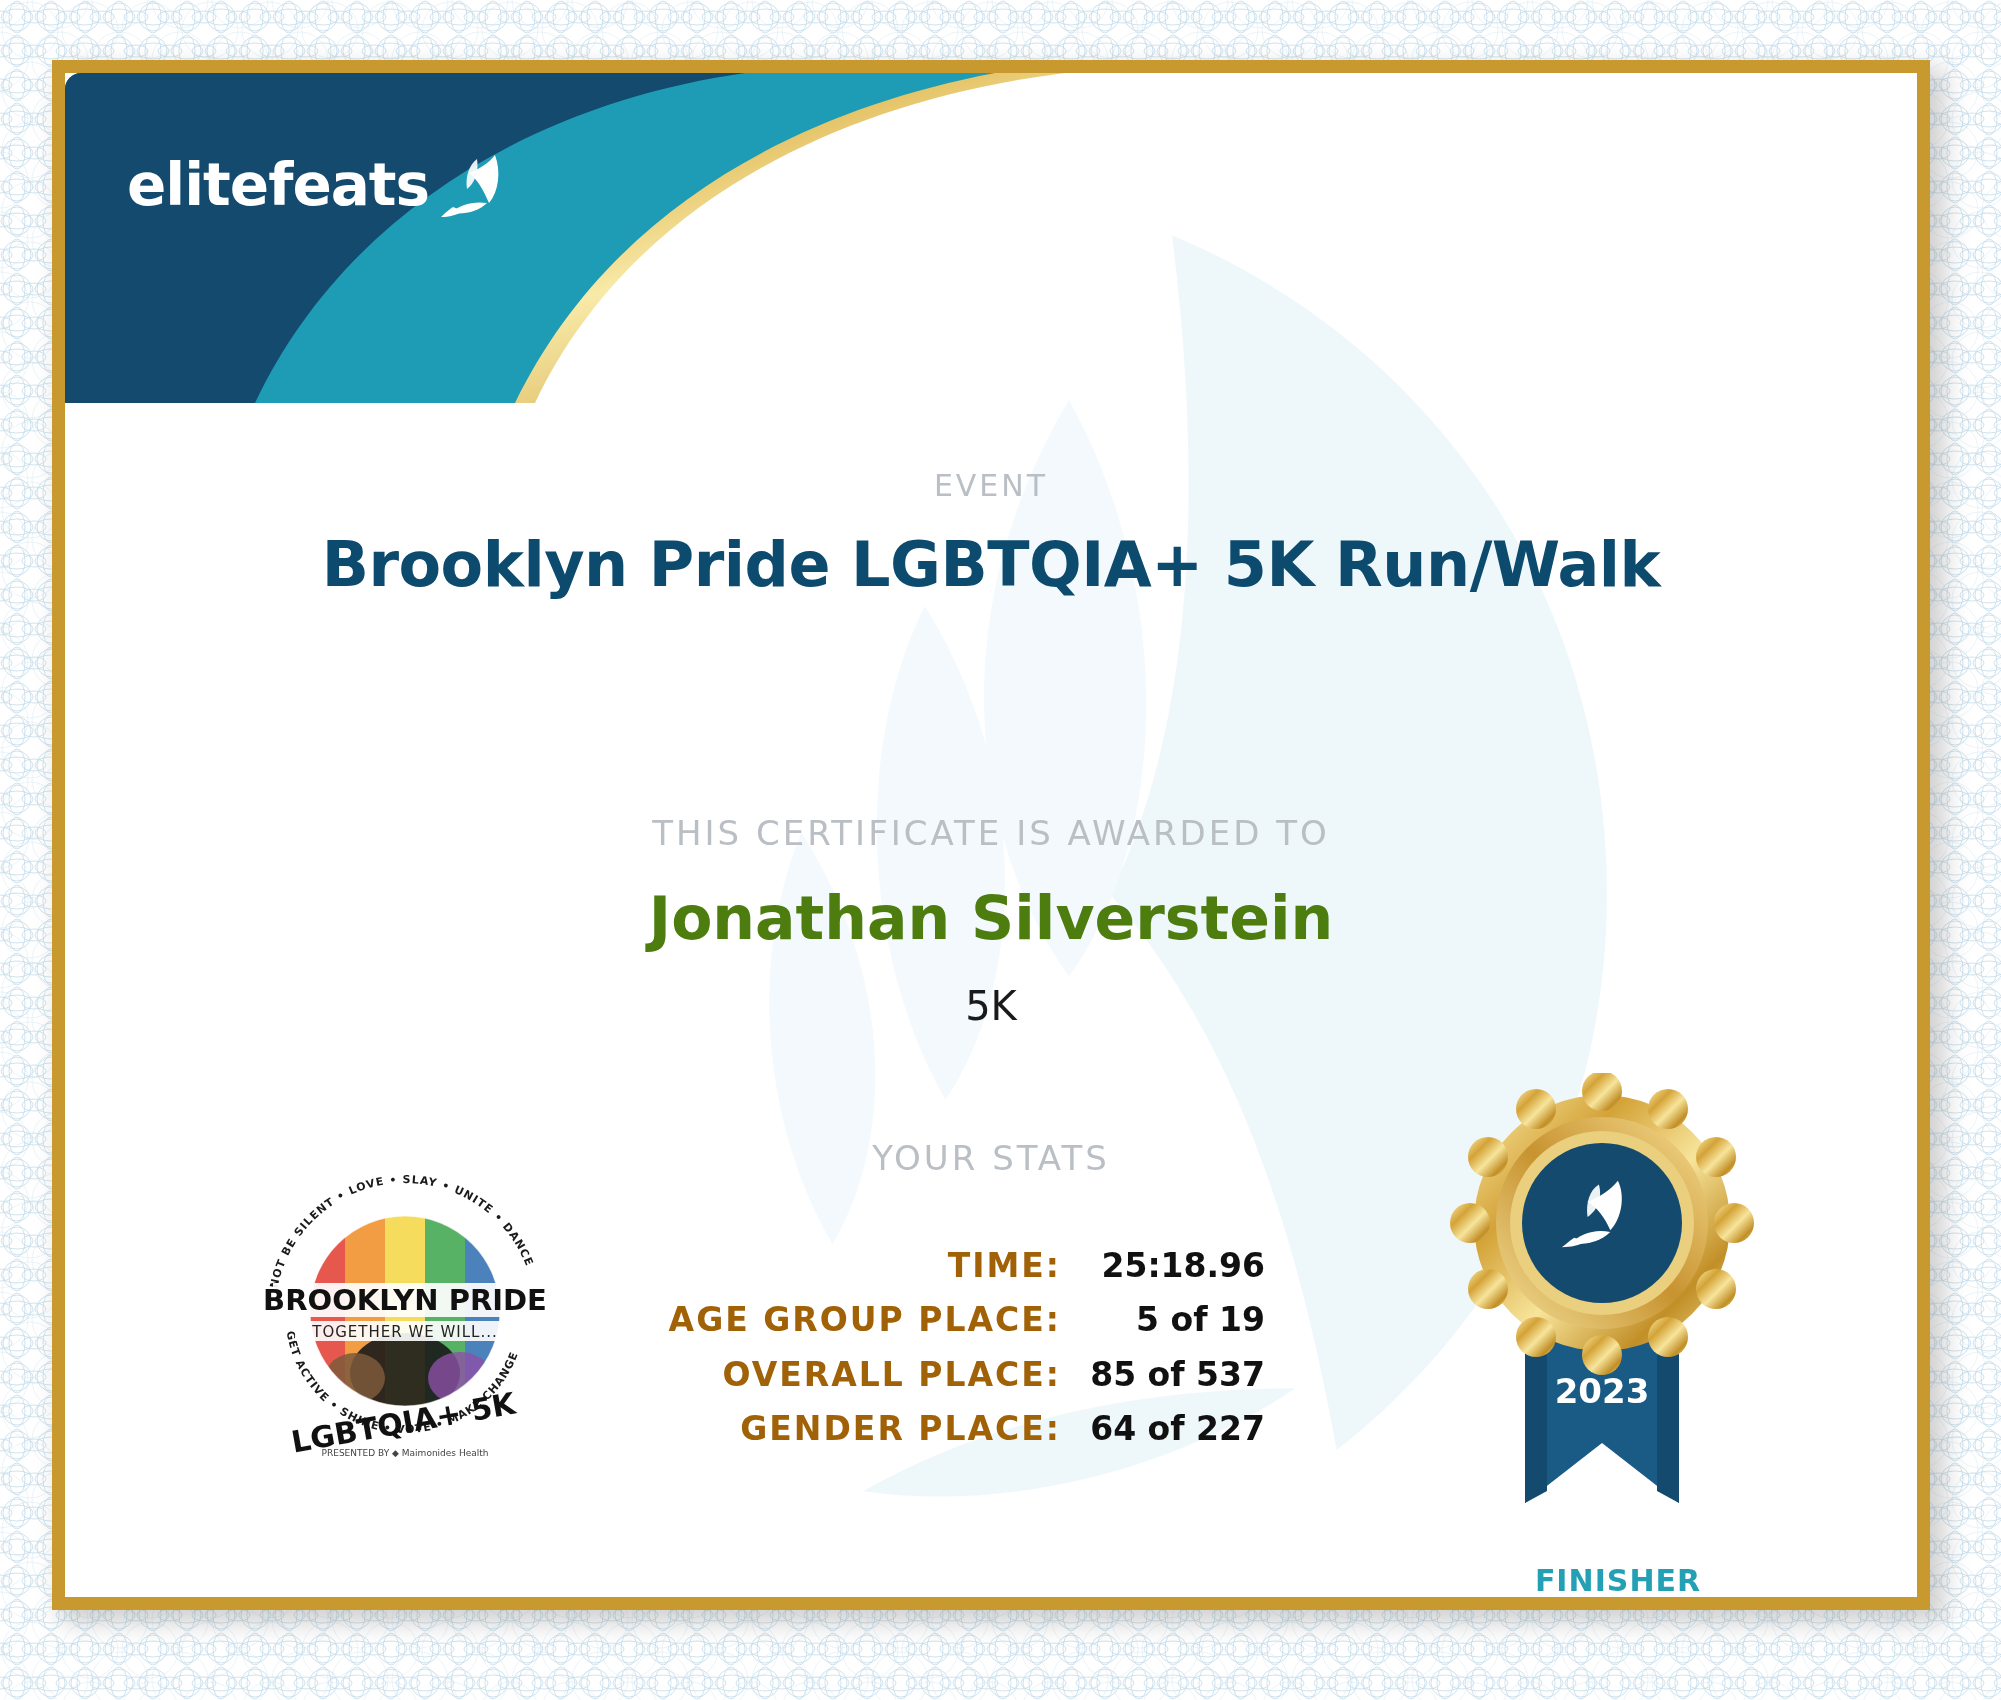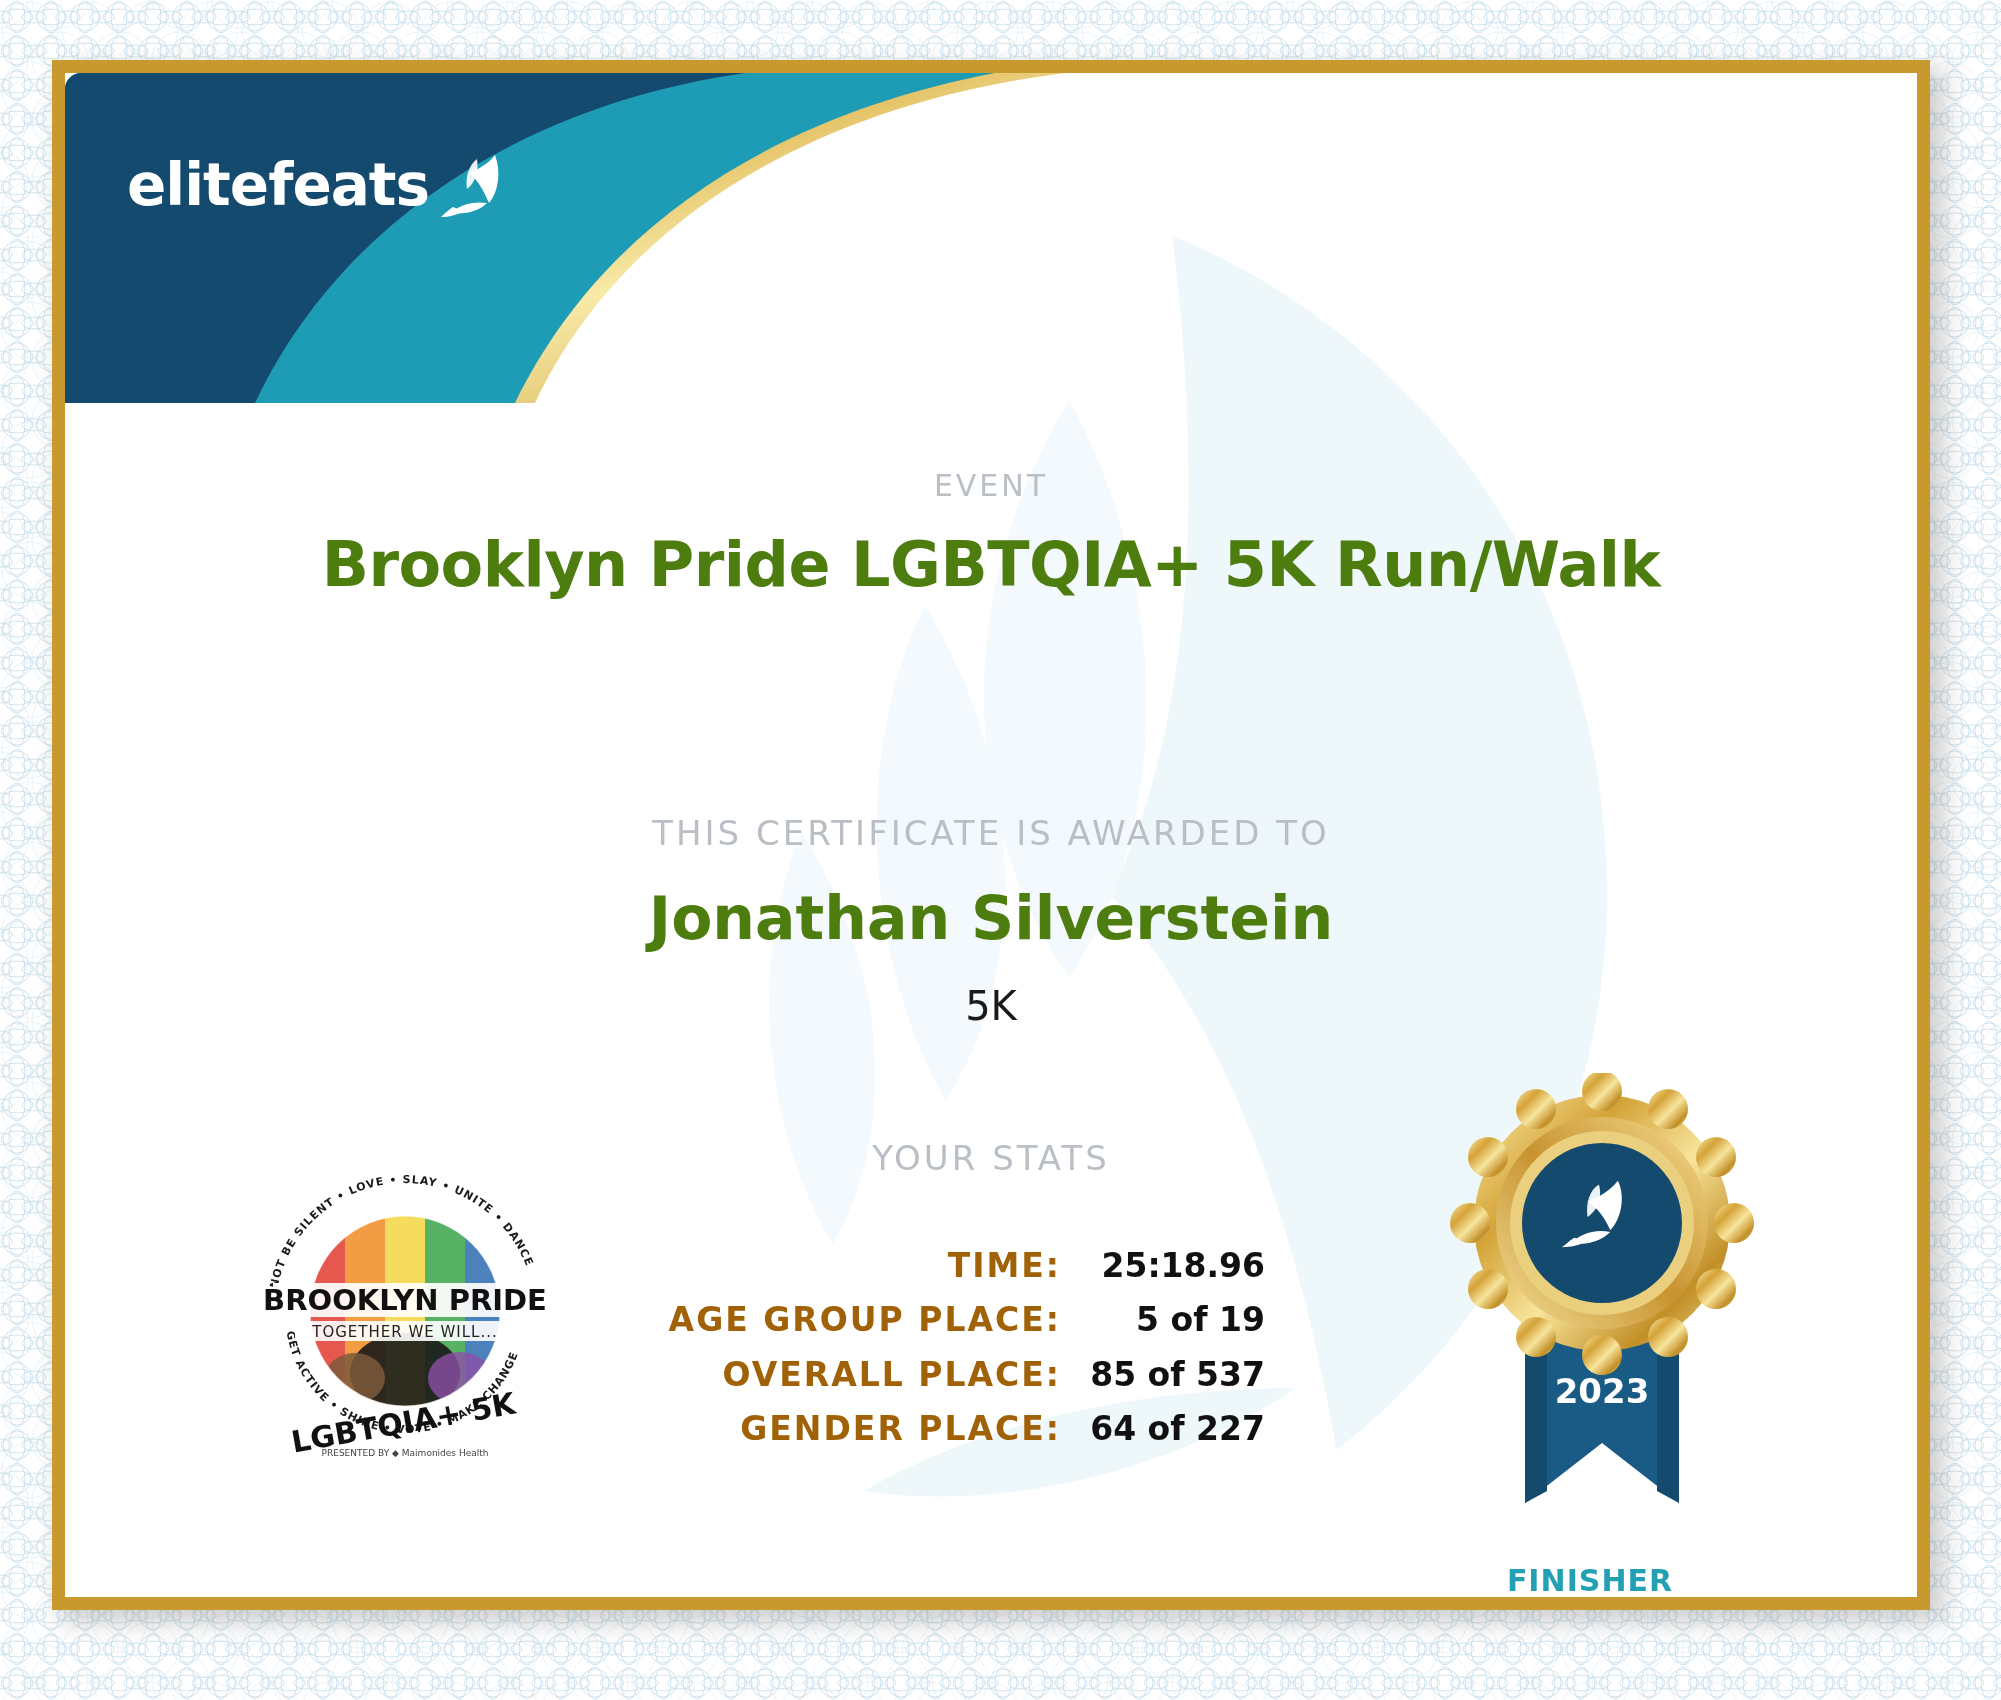--- a/index.html
+++ b/index.html
@@ -104,21 +104,21 @@
     width: 100%;
     text-align: center;
   }
   .label-soft {
     color: #b9bfc4;
     font-size: 30px;
     letter-spacing: 3px;
     font-weight: 500;
   }
   .event-name {
-    color: #4d7c0f;
+    color: #0c4a6e;
     font-size: 62px;
     font-weight: bold;
     letter-spacing: -0.5px;
   }
   .awarded-label {
     color: #b9bfc4;
     font-size: 34px;
     letter-spacing: 3px;
     font-weight: 500;
   }
@@ -183,21 +183,21 @@
   
   #medal {
     position: absolute;
     right: 160px;
     top: 1000px;
     width: 310px;
     height: 470px;
   }
   #medal-caption {
     position: absolute;
-    right: 152px;
+    right: 124px;
     top: 1490px;
     width: 350px;
     text-align: center;
     color: #24a0b5;
     font-size: 30px;
     font-weight: bold;
     letter-spacing: 1px;
     line-height: 1.18;
   }
 </style>

